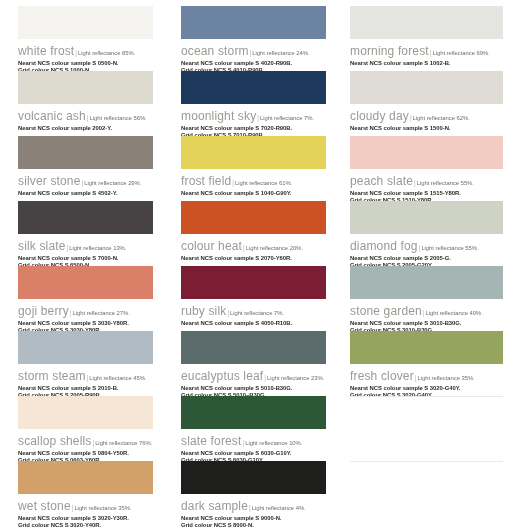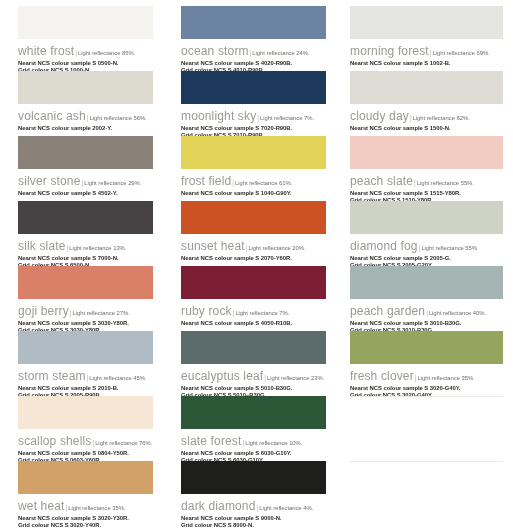--- a/index.html
+++ b/index.html
@@ -165,21 +165,21 @@
         <div class="swatch-chip" title="silk slate" style="background: rgb(71, 67, 69);"></div>
         <div class="swatch-text">
           <div class="swatch-title-line"><span class="swatch-name">silk slate</span><span class="swatch-sep">|</span><span class="swatch-reflectance">Light reflectance 13%.</span></div>
           <div class="swatch-ncs">Nearst NCS colour sample S 7000-N.</div>
           <div class="swatch-grid">Grid colour NCS S 6500-N.</div>
         </div>
       </div>
       <div class="swatch-cell col2">
         <div class="swatch-chip" title="sunset heat" style="background: rgb(204, 82, 36);"></div>
         <div class="swatch-text">
-          <div class="swatch-title-line"><span class="swatch-name">sunset heat</span><span class="swatch-sep">|</span><span class="swatch-reflectance">Light reflectance 20%.</span></div>
+          <div class="swatch-title-line"><span class="swatch-name">colour heat</span><span class="swatch-sep">|</span><span class="swatch-reflectance">Light reflectance 20%.</span></div>
           <div class="swatch-ncs">Nearst NCS colour sample S 2070-Y60R.</div>
         </div>
       </div>
       <div class="swatch-cell col3">
         <div class="swatch-chip" title="highland fog" style="background: rgb(206, 211, 197);"></div>
         <div class="swatch-text">
           <div class="swatch-title-line"><span class="swatch-name">diamond fog</span><span class="swatch-sep">|</span><span class="swatch-reflectance">Light reflectance 55%.</span></div>
           <div class="swatch-ncs">Nearst NCS colour sample S 2005-G.</div>
           <div class="swatch-grid">Grid colour NCS S 2005-G20Y.</div>
         </div>
@@ -190,28 +190,28 @@
         <div class="swatch-chip" title="goji berry" style="background: rgb(218, 128, 105);"></div>
         <div class="swatch-text">
           <div class="swatch-title-line"><span class="swatch-name">goji berry</span><span class="swatch-sep">|</span><span class="swatch-reflectance">Light reflectance 27%.</span></div>
           <div class="swatch-ncs">Nearst NCS colour sample S 3030-Y80R.</div>
           <div class="swatch-grid">Grid colour NCS S 3030-Y80R.</div>
         </div>
       </div>
       <div class="swatch-cell col2">
         <div class="swatch-chip" title="ruby rock" style="background: rgb(123, 29, 51);"></div>
         <div class="swatch-text">
-          <div class="swatch-title-line"><span class="swatch-name">ruby rock</span><span class="swatch-sep">|</span><span class="swatch-reflectance">Light reflectance 7%.</span></div>
+          <div class="swatch-title-line"><span class="swatch-name">ruby silk</span><span class="swatch-sep">|</span><span class="swatch-reflectance">Light reflectance 7%.</span></div>
           <div class="swatch-ncs">Nearst NCS colour sample S 4050-R10B.</div>
         </div>
       </div>
       <div class="swatch-cell col3">
         <div class="swatch-chip" title="sage garden" style="background: rgb(164, 181, 179);"></div>
         <div class="swatch-text">
-          <div class="swatch-title-line"><span class="swatch-name">peach garden</span><span class="swatch-sep">|</span><span class="swatch-reflectance">Light reflectance 40%.</span></div>
+          <div class="swatch-title-line"><span class="swatch-name">stone garden</span><span class="swatch-sep">|</span><span class="swatch-reflectance">Light reflectance 40%.</span></div>
           <div class="swatch-ncs">Nearst NCS colour sample S 3010-B30G.</div>
           <div class="swatch-grid">Grid colour NCS S 3010-B30G.</div>
         </div>
       </div>
     </div>
     <div class="swatch-row">
       <div class="swatch-cell col1">
         <div class="swatch-chip" title="silent steam" style="background: rgb(176, 187, 196);"></div>
         <div class="swatch-text">
           <div class="swatch-title-line"><span class="swatch-name">storm steam</span><span class="swatch-sep">|</span><span class="swatch-reflectance">Light reflectance 45%.</span></div>
@@ -255,29 +255,29 @@
       </div>
       <div class="swatch-cell col3">
         <div class="swatch-chip empty-chip" title=""></div>
         <div class="swatch-text"></div>
       </div>
     </div>
     <div class="swatch-row">
       <div class="swatch-cell col1">
         <div class="swatch-chip" title="wet sand" style="background: rgb(210, 160, 105);"></div>
         <div class="swatch-text">
-          <div class="swatch-title-line"><span class="swatch-name">wet heat</span><span class="swatch-sep">|</span><span class="swatch-reflectance">Light reflectance 35%.</span></div>
+          <div class="swatch-title-line"><span class="swatch-name">wet stone</span><span class="swatch-sep">|</span><span class="swatch-reflectance">Light reflectance 35%.</span></div>
           <div class="swatch-ncs">Nearst NCS colour sample S 3020-Y30R.</div>
           <div class="swatch-grid">Grid colour NCS S 3020-Y40R.</div>
         </div>
       </div>
       <div class="swatch-cell col2">
         <div class="swatch-chip" title="dark diamond" style="background: rgb(30, 30, 28);"></div>
         <div class="swatch-text">
-          <div class="swatch-title-line"><span class="swatch-name">dark diamond</span><span class="swatch-sep">|</span><span class="swatch-reflectance">Light reflectance 4%.</span></div>
+          <div class="swatch-title-line"><span class="swatch-name">dark sample</span><span class="swatch-sep">|</span><span class="swatch-reflectance">Light reflectance 4%.</span></div>
           <div class="swatch-ncs">Nearst NCS colour sample S 9000-N.</div>
           <div class="swatch-grid">Grid colour NCS S 8000-N.</div>
         </div>
       </div>
       <div class="swatch-cell col3">
         <div class="swatch-chip empty-chip" title=""></div>
         <div class="swatch-text"></div>
       </div>
     </div>
   </div>

